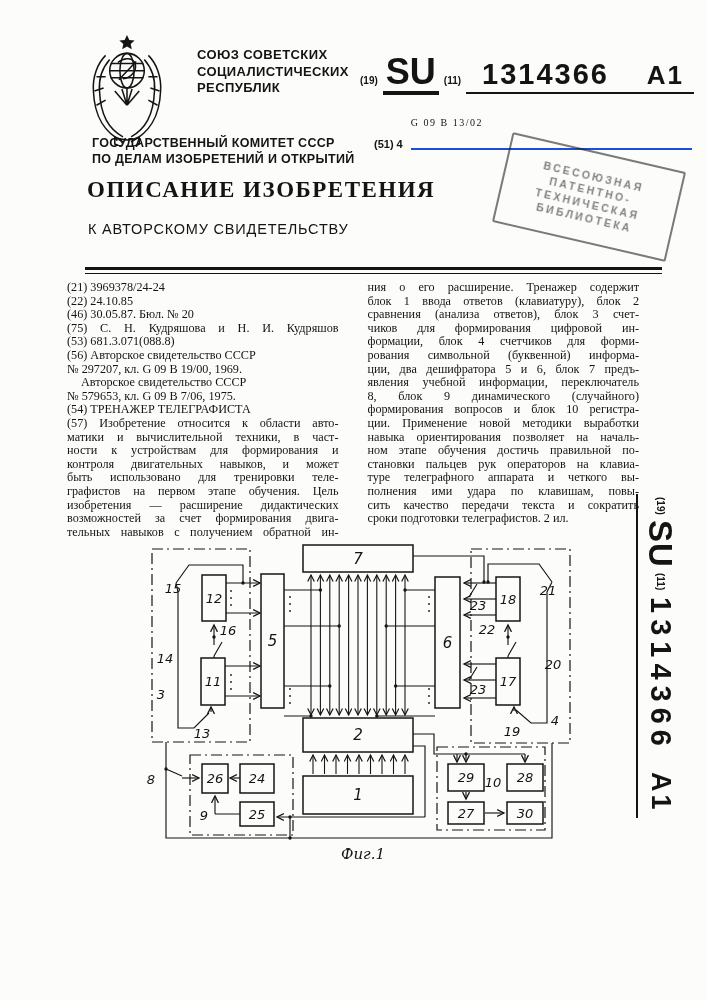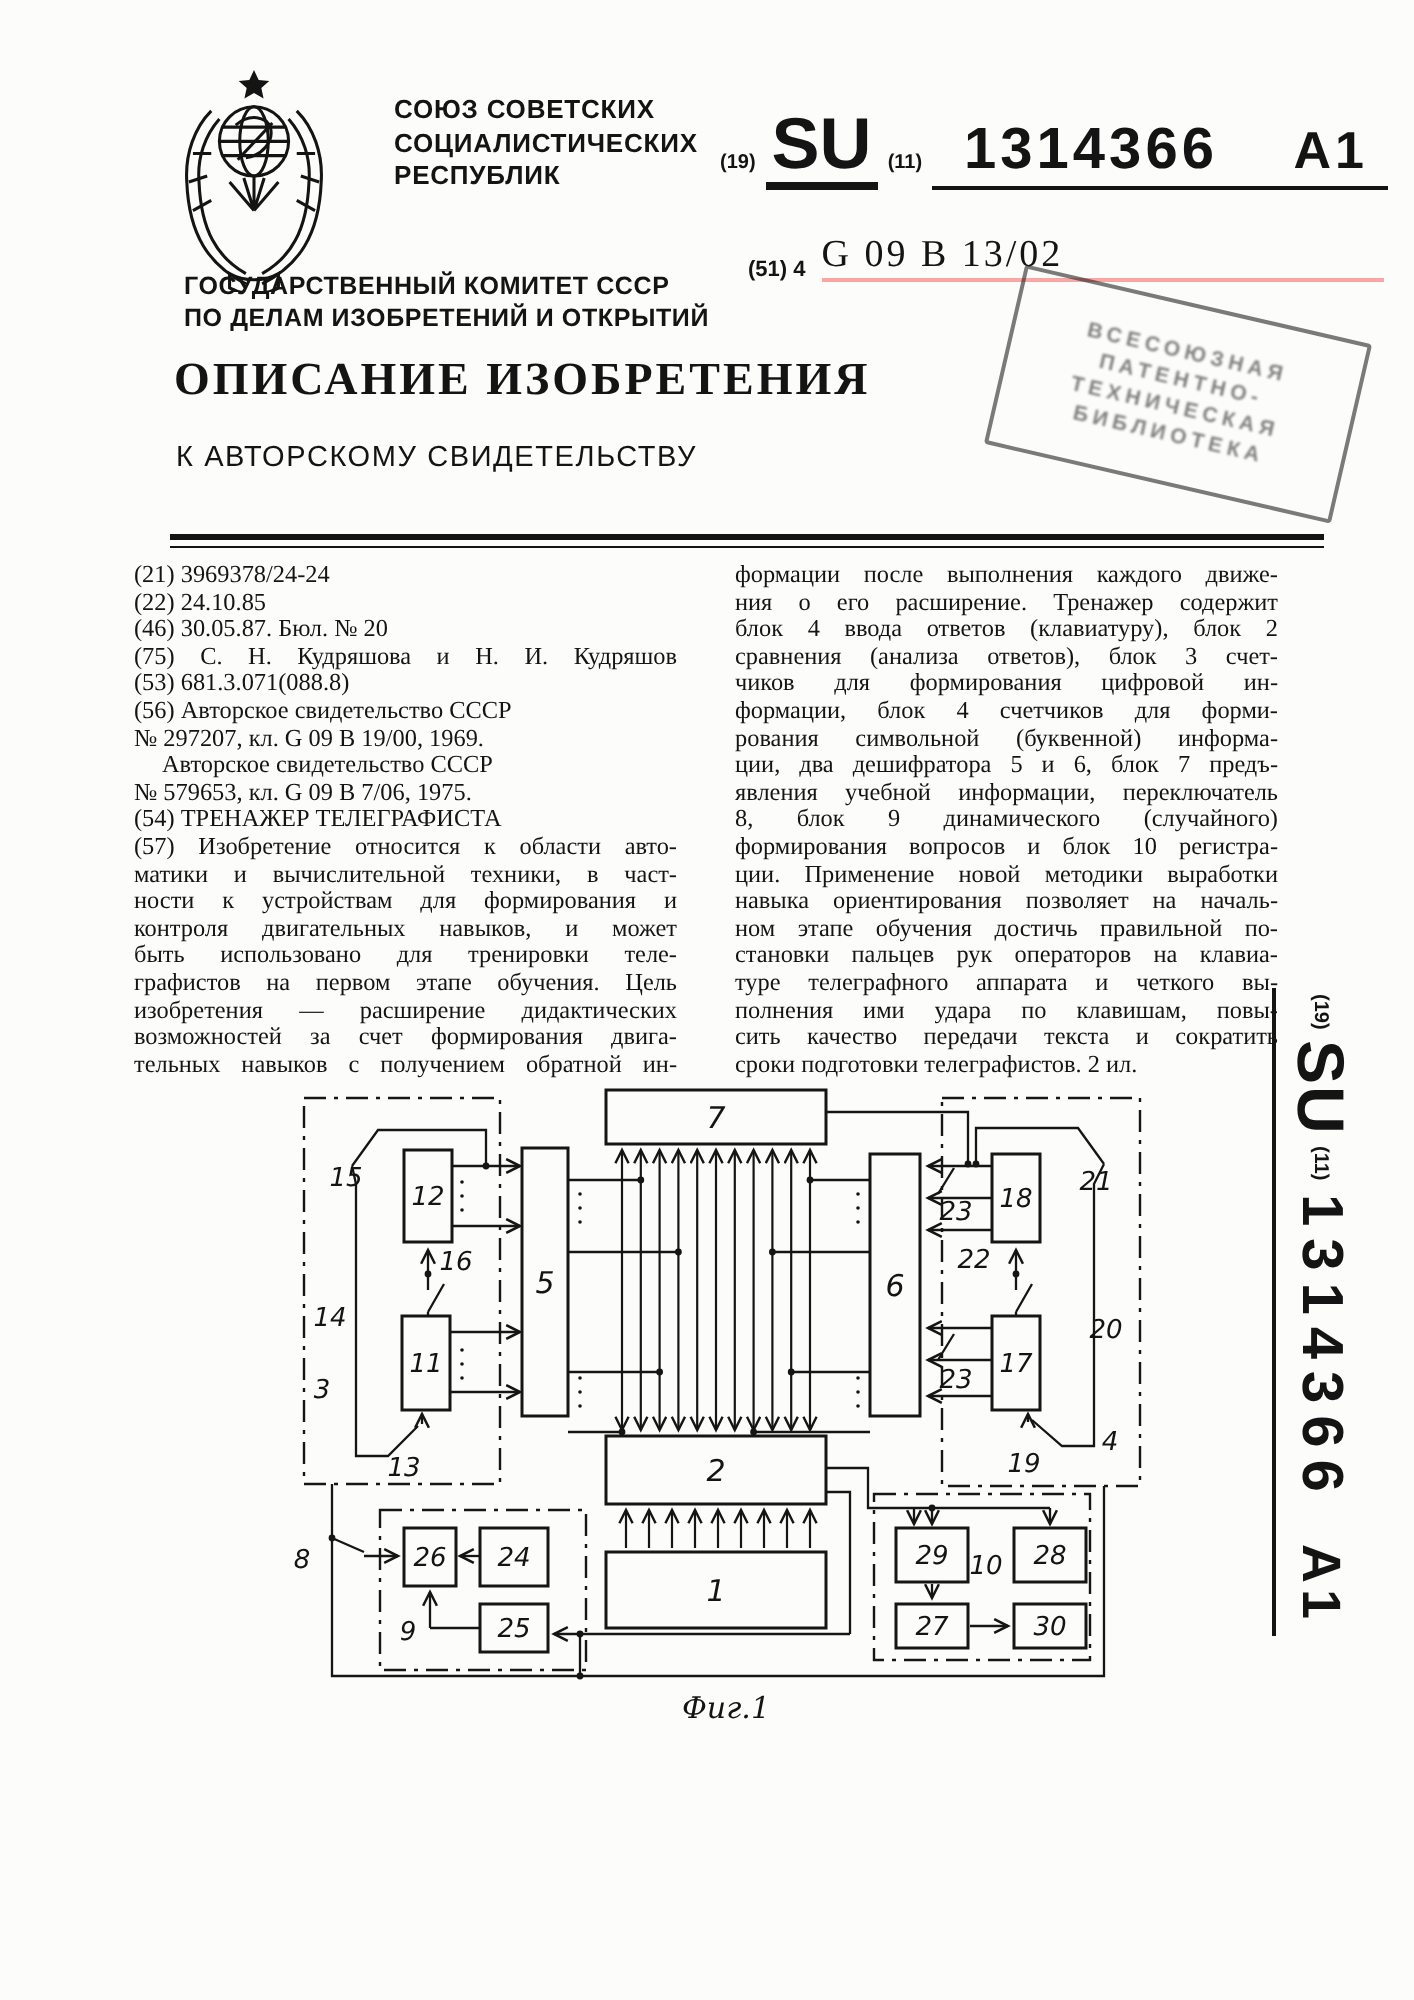--- a/index.html
+++ b/index.html
@@ -15,21 +15,21 @@
   .pubrow{left:360px;top:54px;width:334px;display:flex;align-items:baseline;gap:5px;
           font-family:"Liberation Sans",sans-serif}
   .sm{font-size:10px;font-weight:600}
   .su{font-size:36px;font-weight:700;line-height:1;border-bottom:4px solid #141414;padding:0 3px 1px}
   .numwrap{flex:1;display:flex;justify-content:space-between;align-items:baseline;
            border-bottom:2px solid #141414;padding:0 10px 3px 16px}
   .num{font-size:29px;font-weight:700;letter-spacing:2px;line-height:1}
   .kind{font-size:26px;font-weight:700;letter-spacing:2px;line-height:1}
   .ipcrow{left:374px;top:117px;width:318px;display:flex;gap:8px;align-items:flex-end}
   .ipclabel{font-size:11px;font-weight:700;font-family:"Liberation Sans",sans-serif}
-  .ipc{flex:1;border-bottom:2px solid #fca5a5;font-size:19px;letter-spacing:1.5px;padding-bottom:0}
+  .ipc{flex:1;border-bottom:2px solid #1d4ed8;font-size:10px;letter-spacing:1.5px;padding-bottom:20px}
   .doctitle{left:87px;top:177px;font-family:Liberation Serif, serif;font-size:23px;
             font-weight:700;letter-spacing:1.5px}
   .docsub{left:88px;top:221px;font-family:"Liberation Sans",sans-serif;font-size:14.5px;
           font-weight:400;letter-spacing:.8px}
   .stamp{left:500px;top:151px;width:178px;height:92px;transform:rotate(13deg);
          border:2.5px solid rgba(35,35,35,.75);border-radius:2px;opacity:.8;
          display:flex;flex-direction:column;justify-content:center;padding:4px 6px;box-sizing:border-box}
   .stamp .ln{font-family:"Liberation Sans",sans-serif;font-size:10.5px;font-weight:700;
              letter-spacing:2.5px;color:rgba(45,45,45,.75);text-align:center;line-height:14px;
              filter:blur(.4px)}
@@ -127,23 +127,22 @@
       <div class="ln just">матики и вычислительной техники, в част-</div>
       <div class="ln just">ности к устройствам для формирования и</div>
       <div class="ln just">контроля двигательных навыков, и может</div>
       <div class="ln just">быть использовано для тренировки теле-</div>
       <div class="ln just">графистов на первом этапе обучения. Цель</div>
       <div class="ln just">изобретения — расширение дидактических</div>
       <div class="ln just">возможностей за счет формирования двига-</div>
       <div class="ln just">тельных навыков с получением обратной ин-</div>
     </div>
   <div class="col">
-      <div class="ln just">формации после выполнения каждого движе-</div>
       <div class="ln just">ния о его расширение. Тренажер содержит</div>
-      <div class="ln just">блок 4 ввода ответов (клавиатуру), блок 2</div>
+      <div class="ln just">блок 1 ввода ответов (клавиатуру), блок 2</div>
       <div class="ln just">сравнения (анализа ответов), блок 3 счет-</div>
       <div class="ln just">чиков для формирования цифровой ин-</div>
       <div class="ln just">формации, блок 4 счетчиков для форми-</div>
       <div class="ln just">рования символьной (буквенной) информа-</div>
       <div class="ln just">ции, два дешифратора 5 и 6, блок 7 предъ-</div>
       <div class="ln just">явления учебной информации, переключатель</div>
       <div class="ln just">8, блок 9 динамического (случайного)</div>
       <div class="ln just">формирования вопросов и блок 10 регистра-</div>
       <div class="ln just">ции. Применение новой методики выработки</div>
       <div class="ln just">навыка ориентирования позволяет на началь-</div>

